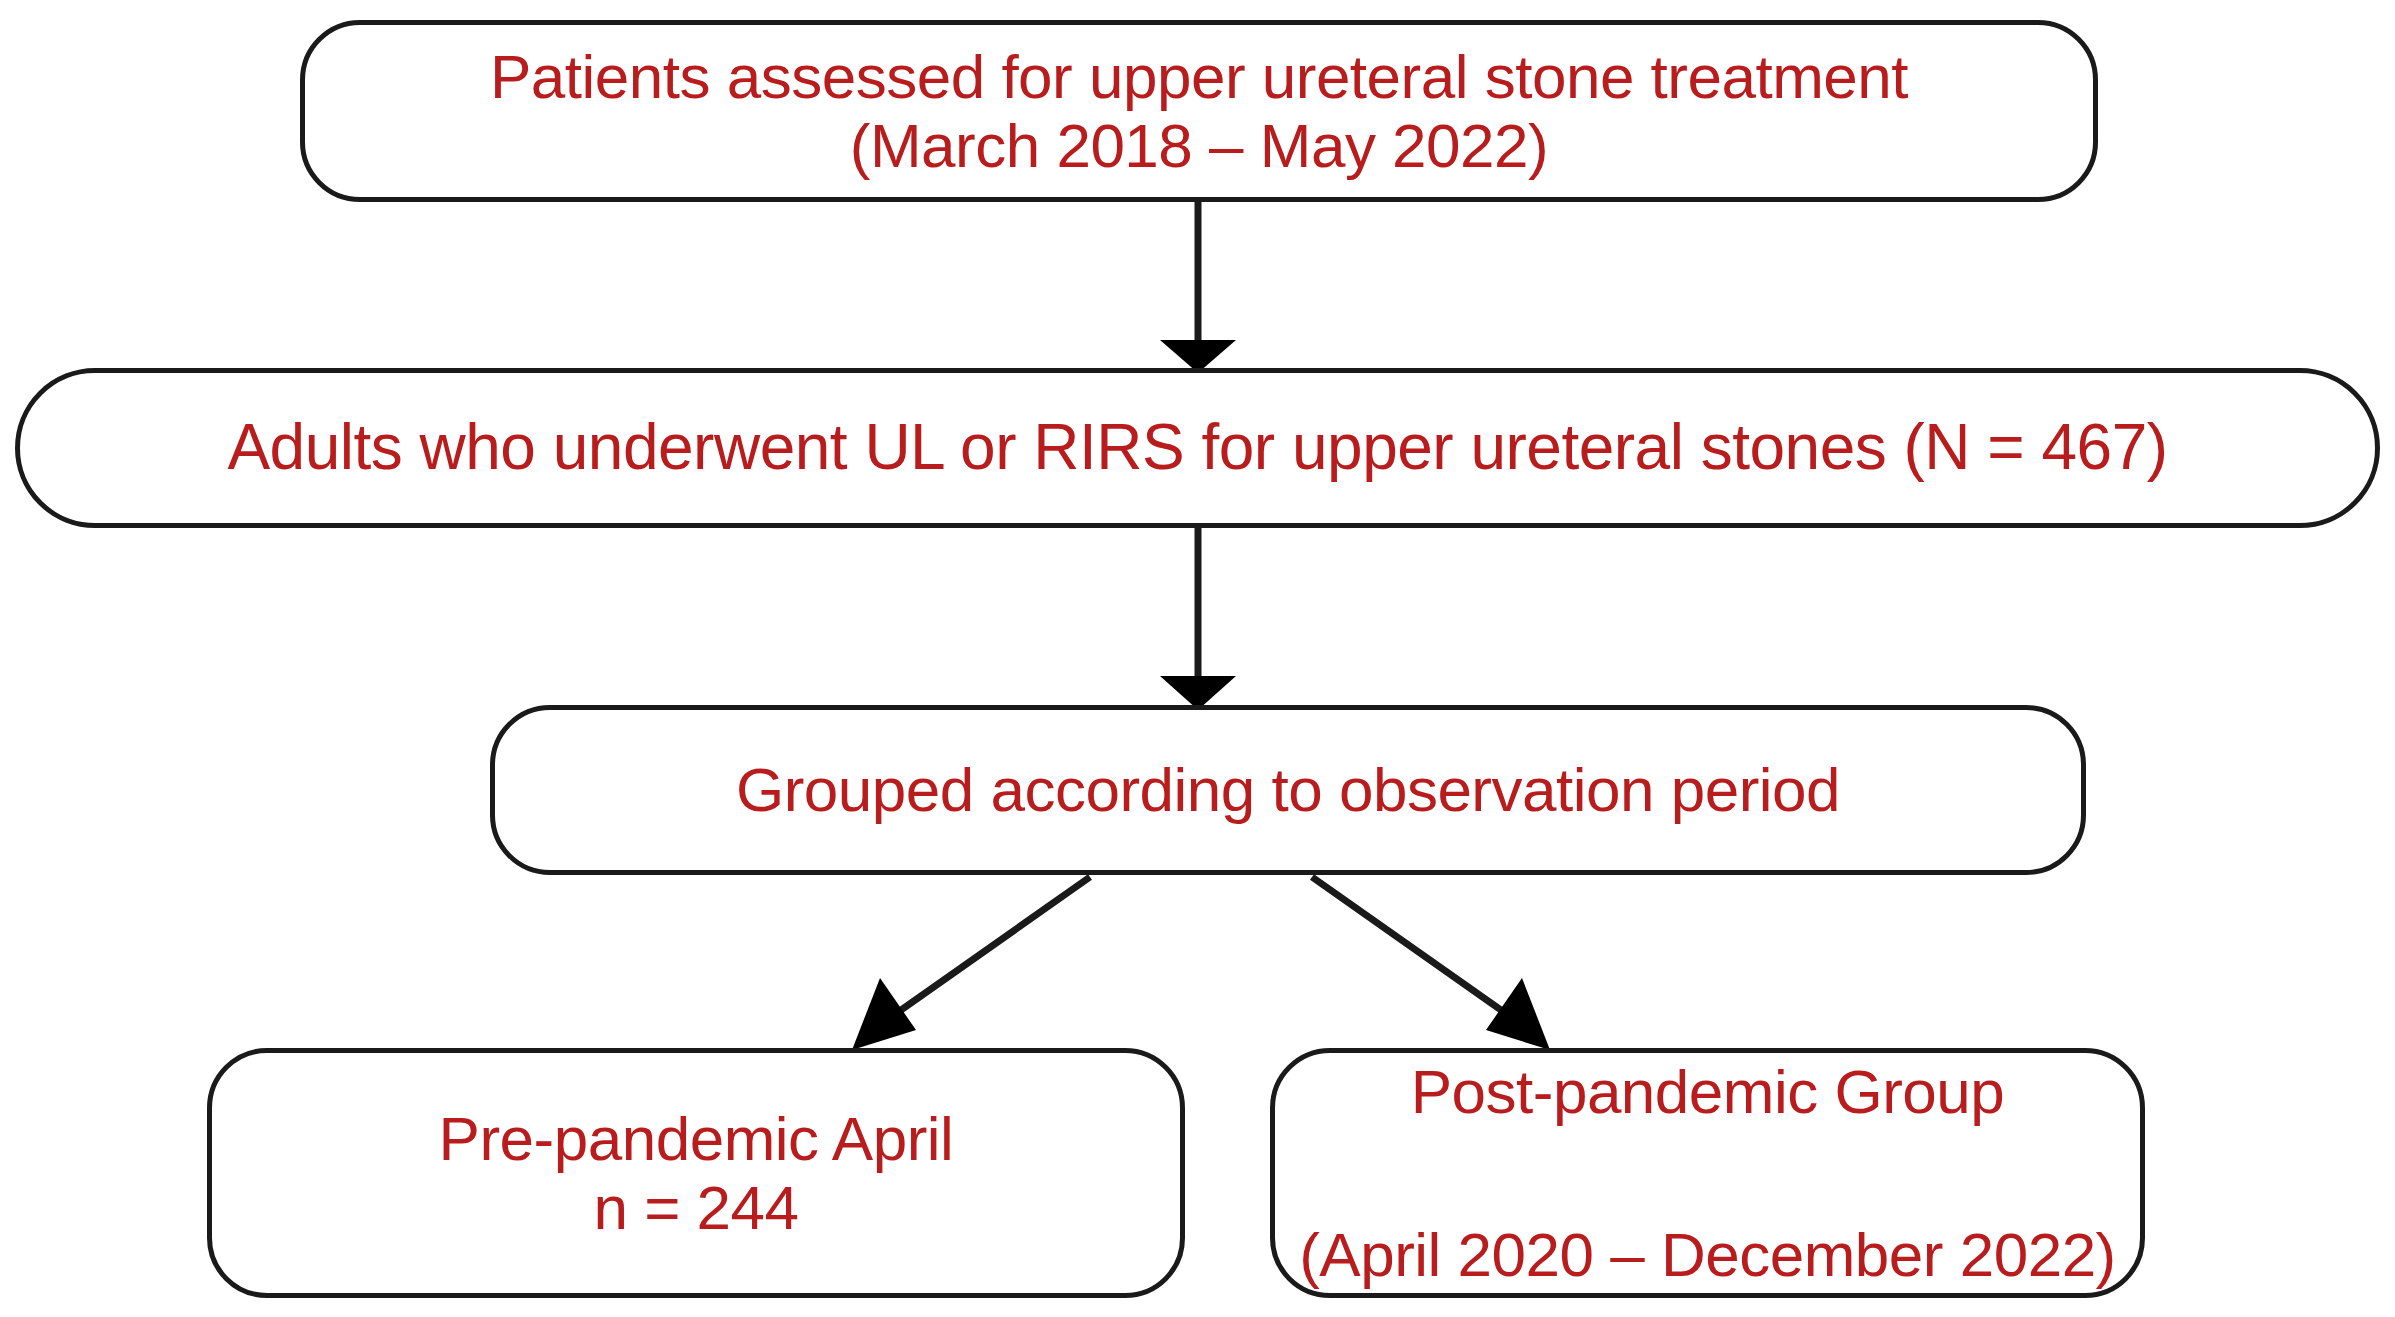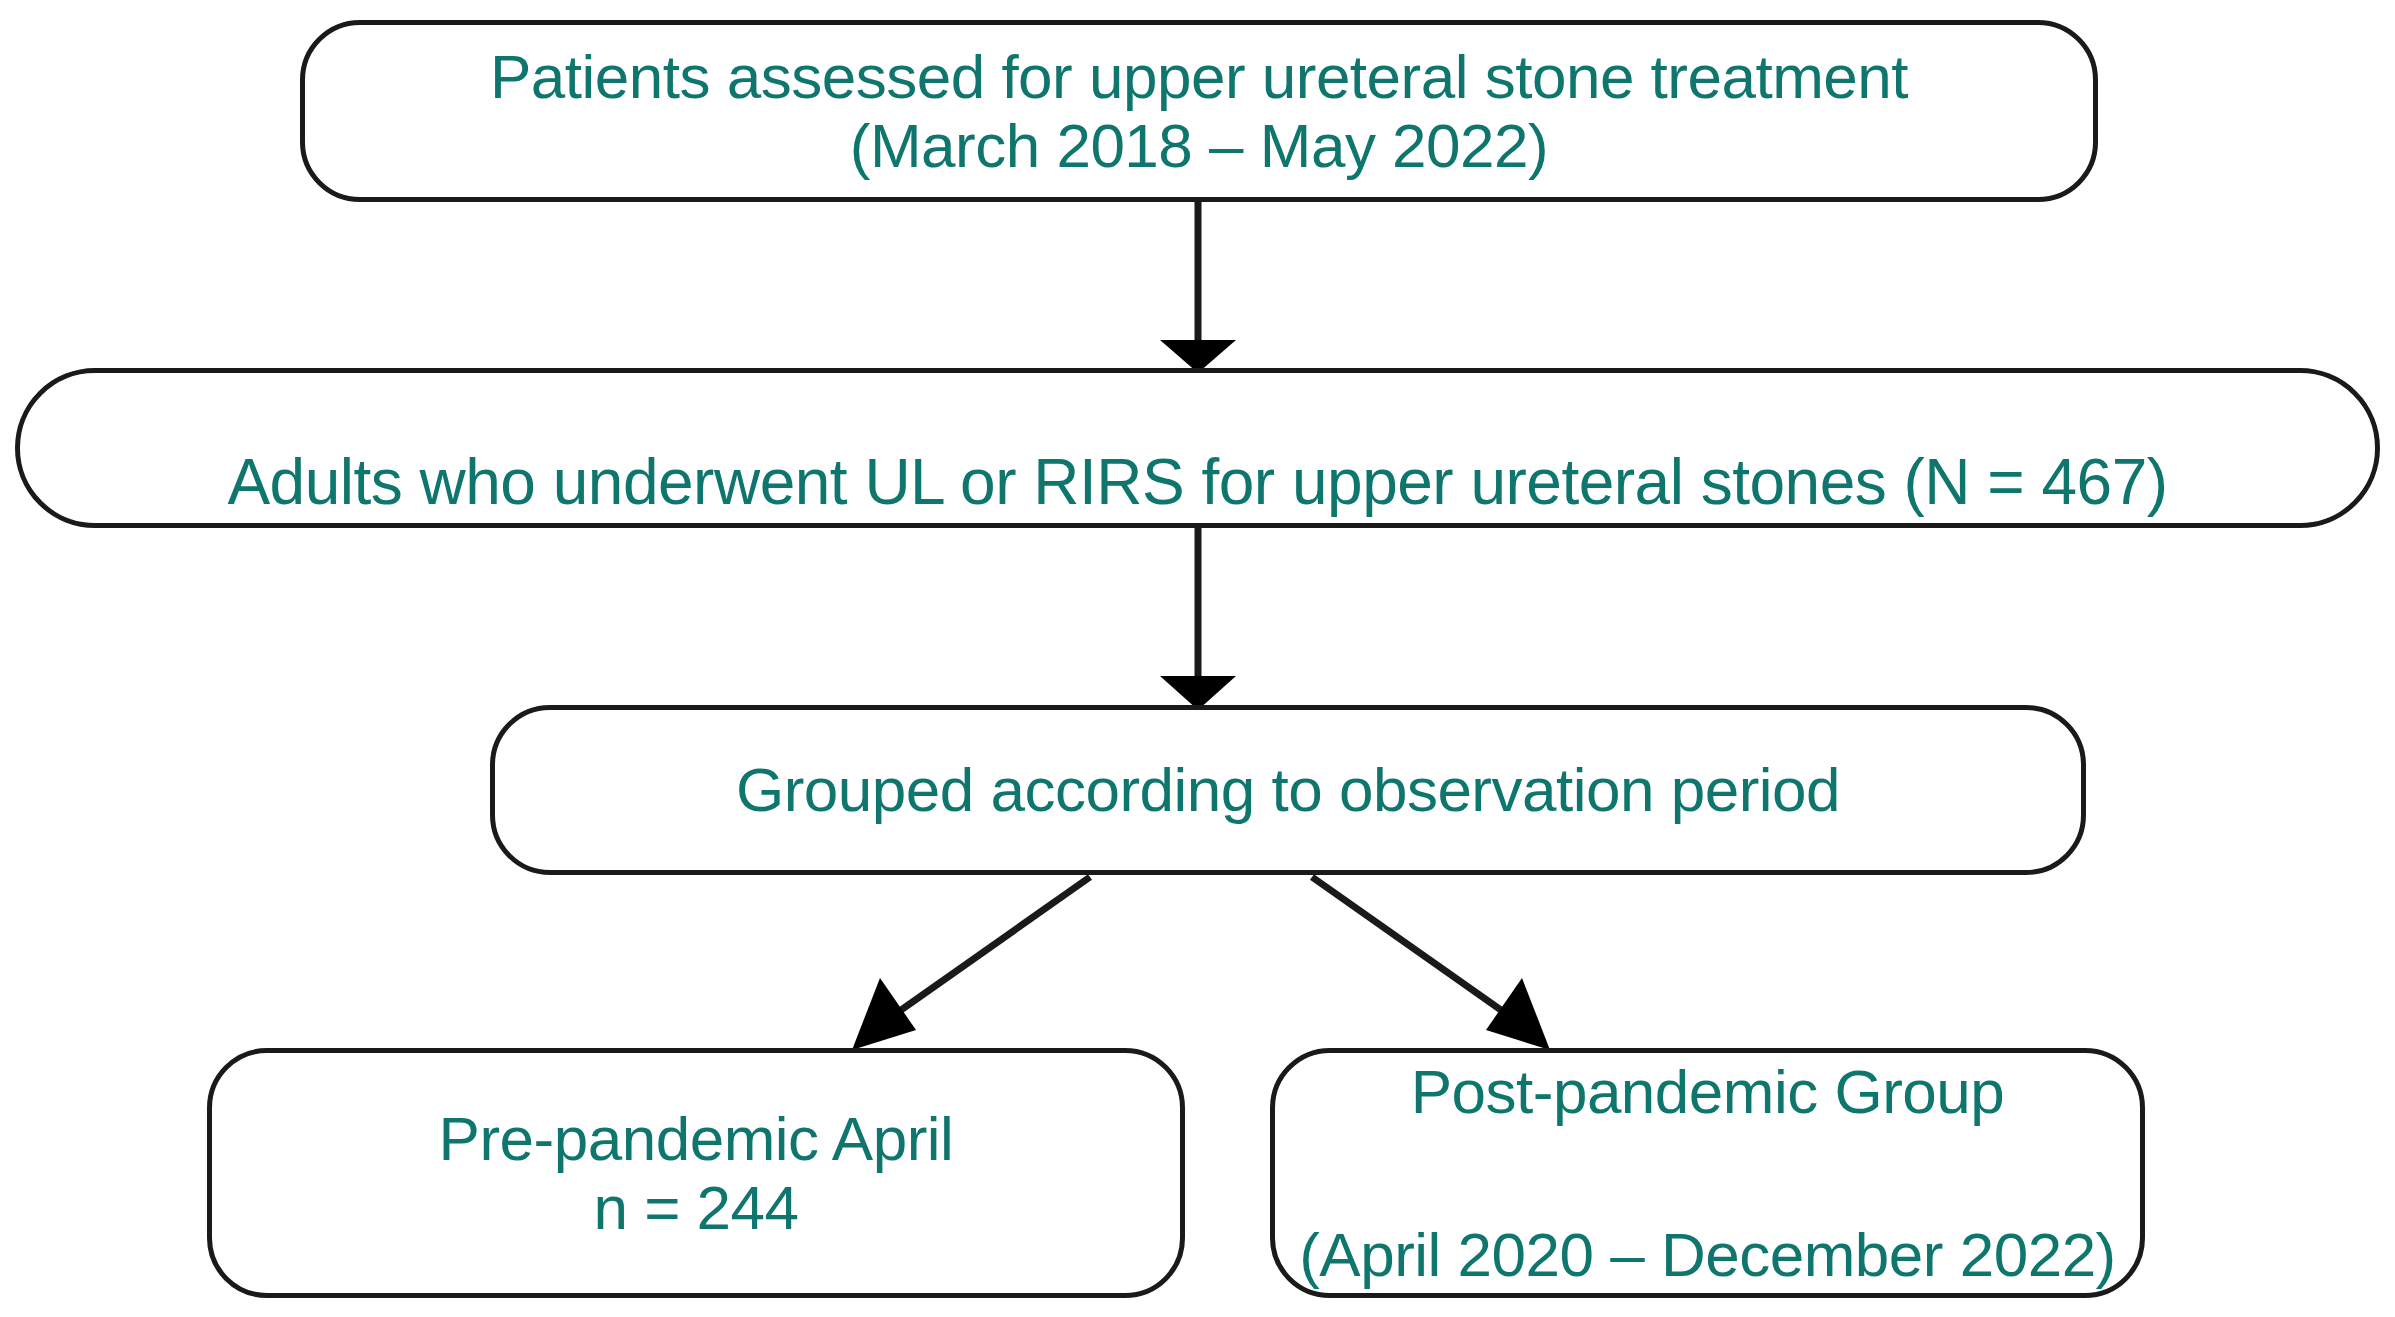--- a/index.html
+++ b/index.html
@@ -28,29 +28,29 @@
     border-radius: 60px;
     display: flex;
     flex-direction: column;
     align-items: center;
     justify-content: center;
     text-align: center;
     line-height: 1.12;
     font-size: 62px;
     font-weight: 400;
     letter-spacing: -0.5px;
-    color: #0f766e;
+    color: #b91c1c;
     padding: 4px 24px;
   }
   .node .line {
     display: block;
     white-space: nowrap;
   }
   #node-assessed   { left: 300px;  top: 20px;   width: 1798px; height: 182px; }
-  #node-eligible   { left: 15px;   top: 368px;  width: 2365px; height: 160px; justify-content: flex-end; }
+  #node-eligible   { left: 15px;   top: 368px;  width: 2365px; height: 160px; }
   #node-grouped    { left: 490px;  top: 705px;  width: 1596px; height: 170px; }
   #node-pre        { left: 207px;  top: 1048px; width: 978px;  height: 250px; }
   #node-post       { left: 1270px; top: 1048px; width: 875px;  height: 250px; justify-content: space-between; }
 
   #node-eligible  { font-size: 64px; border-radius: 80px; }
   #node-grouped   { font-size: 62px; }
   #node-pre .line, #node-post .line { font-size: 62px; }
 
   
   #connectors {

